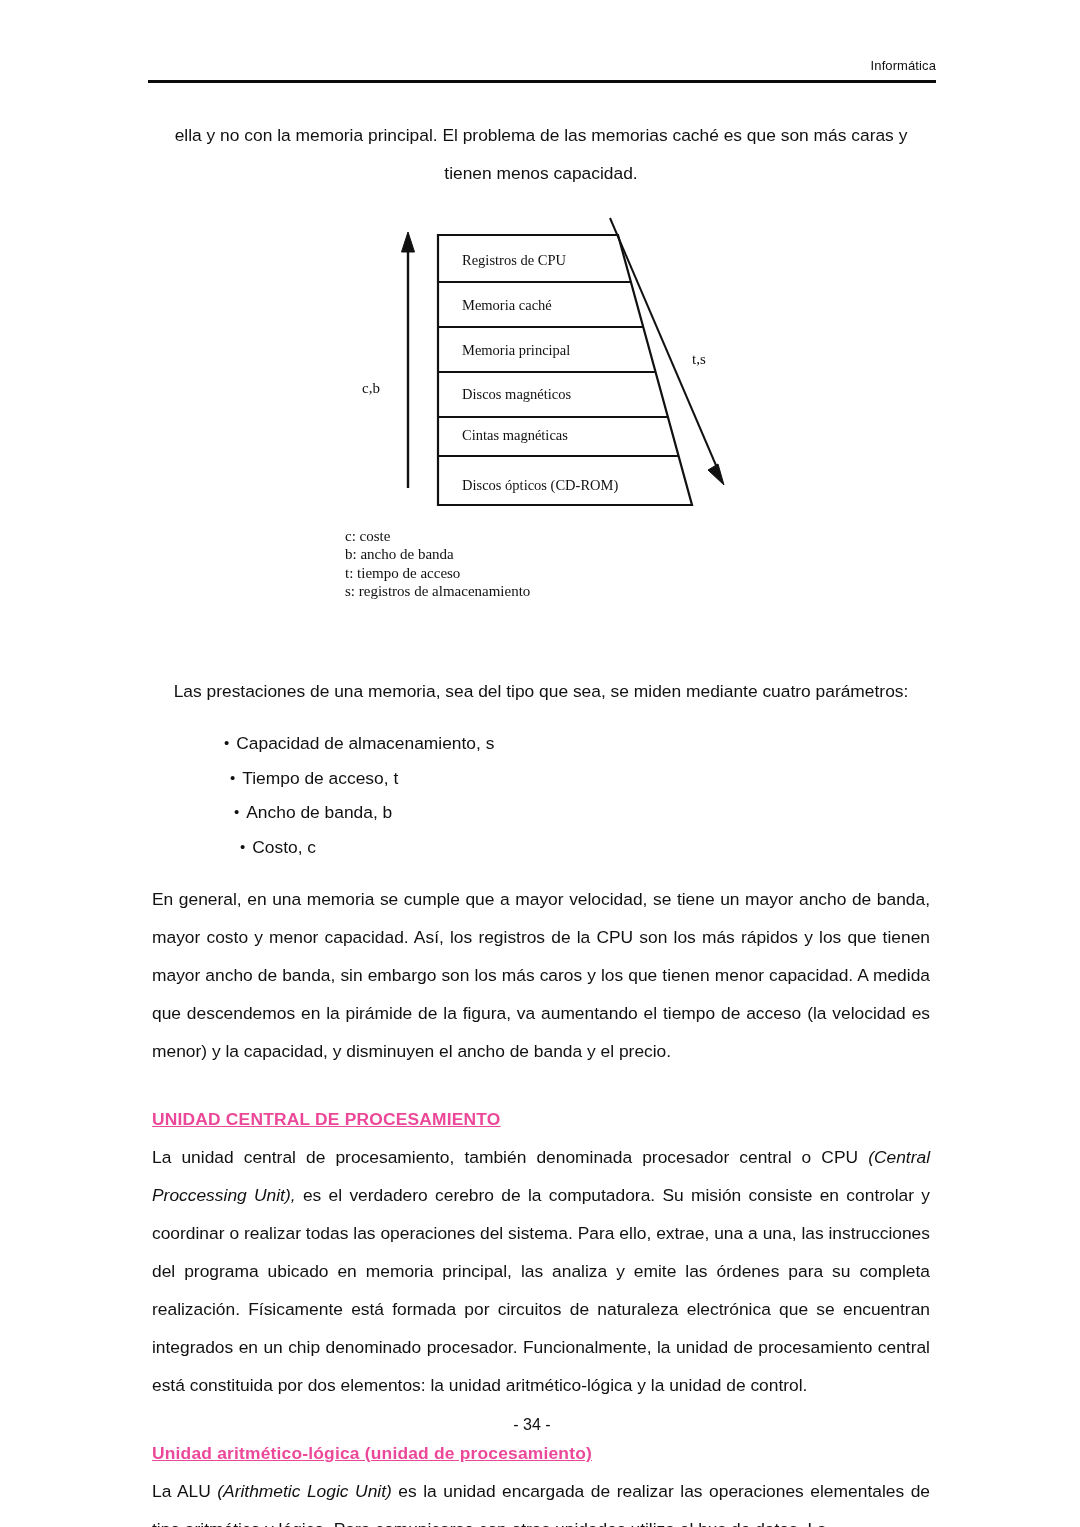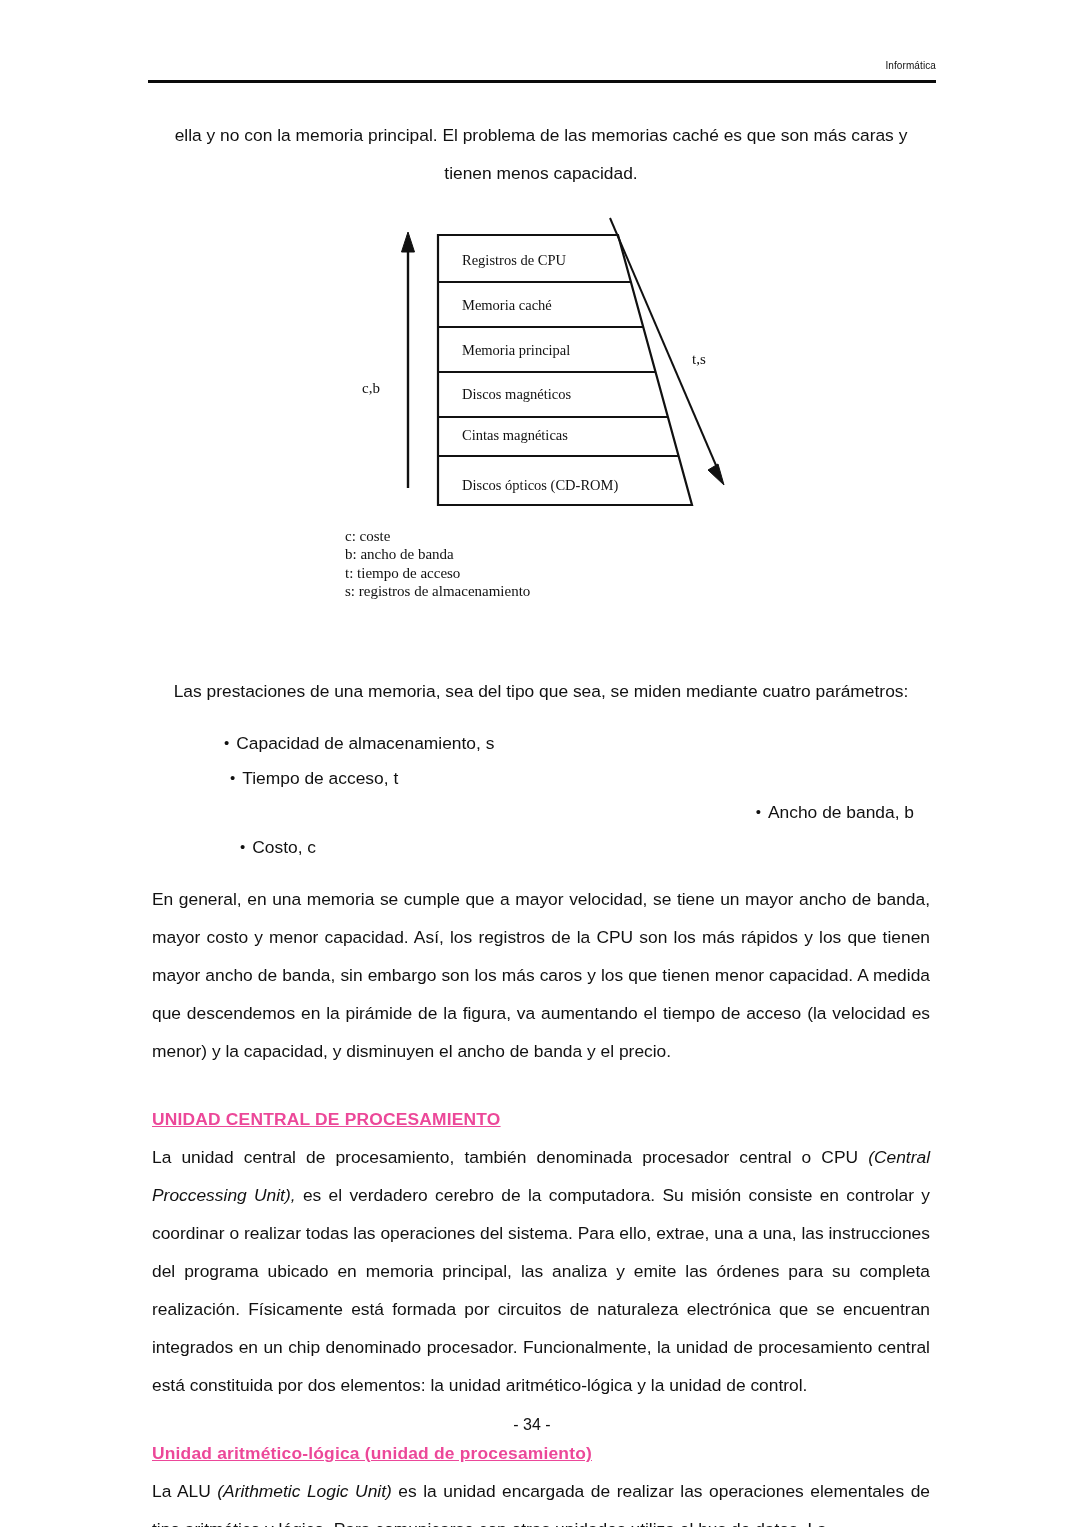--- a/index.html
+++ b/index.html
@@ -24,21 +24,21 @@
 
   
   .header {
     position: absolute;
     left: 148px;
     top: 56px;
     width: 788px;
   }
   .header-title {
     text-align: right;
-    font-size: 10px;
+    font-size: 13px;
     line-height: 20px;
     letter-spacing: 0.1px;
     color: #111;
   }
   .header-rule {
     margin-top: 4px;
     height: 3.4px;
     background: #0b0b0b;
     width: 100%;
   }
@@ -84,21 +84,21 @@
     color: #111;
     white-space: nowrap;
   }
   ul.params li .bullet {
     font-size: 15px;
     padding-right: 7px;
     vertical-align: 1px;
   }
   ul.params li:nth-child(1) { padding-left: 56px; }
   ul.params li:nth-child(2) { padding-left: 62px; }
-  ul.params li:nth-child(3) { padding-left: 66px; text-align: right; }
+  ul.params li:nth-child(3) { padding-left: 66px; }
   ul.params li:nth-child(4) { padding-left: 72px; }
 
   
   .figure {
     position: absolute;
     left: 340px;
     top: 198px;
     width: 420px;
     height: 420px;
   }

